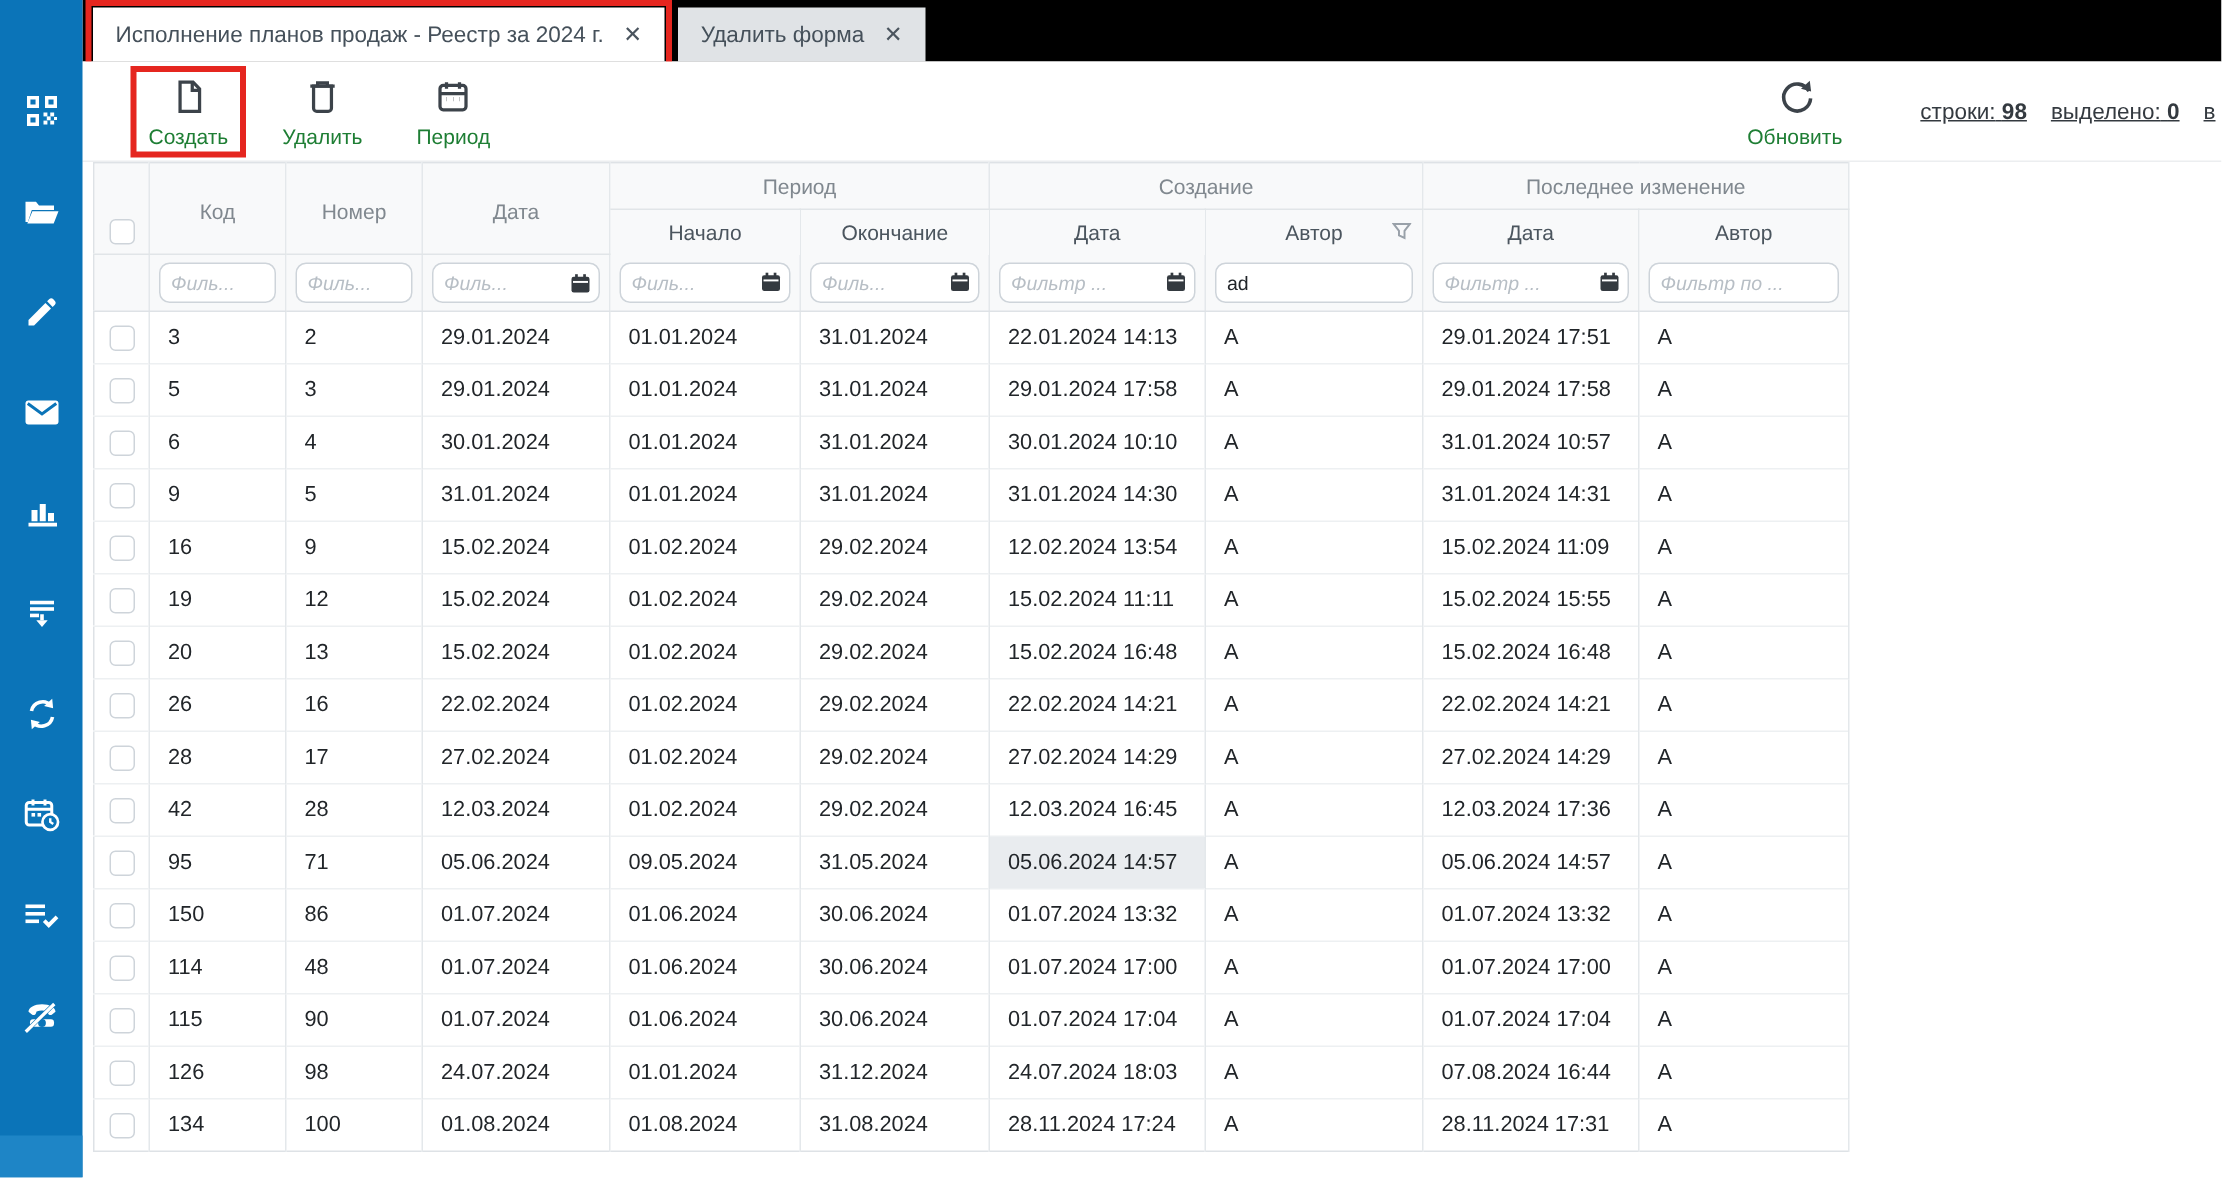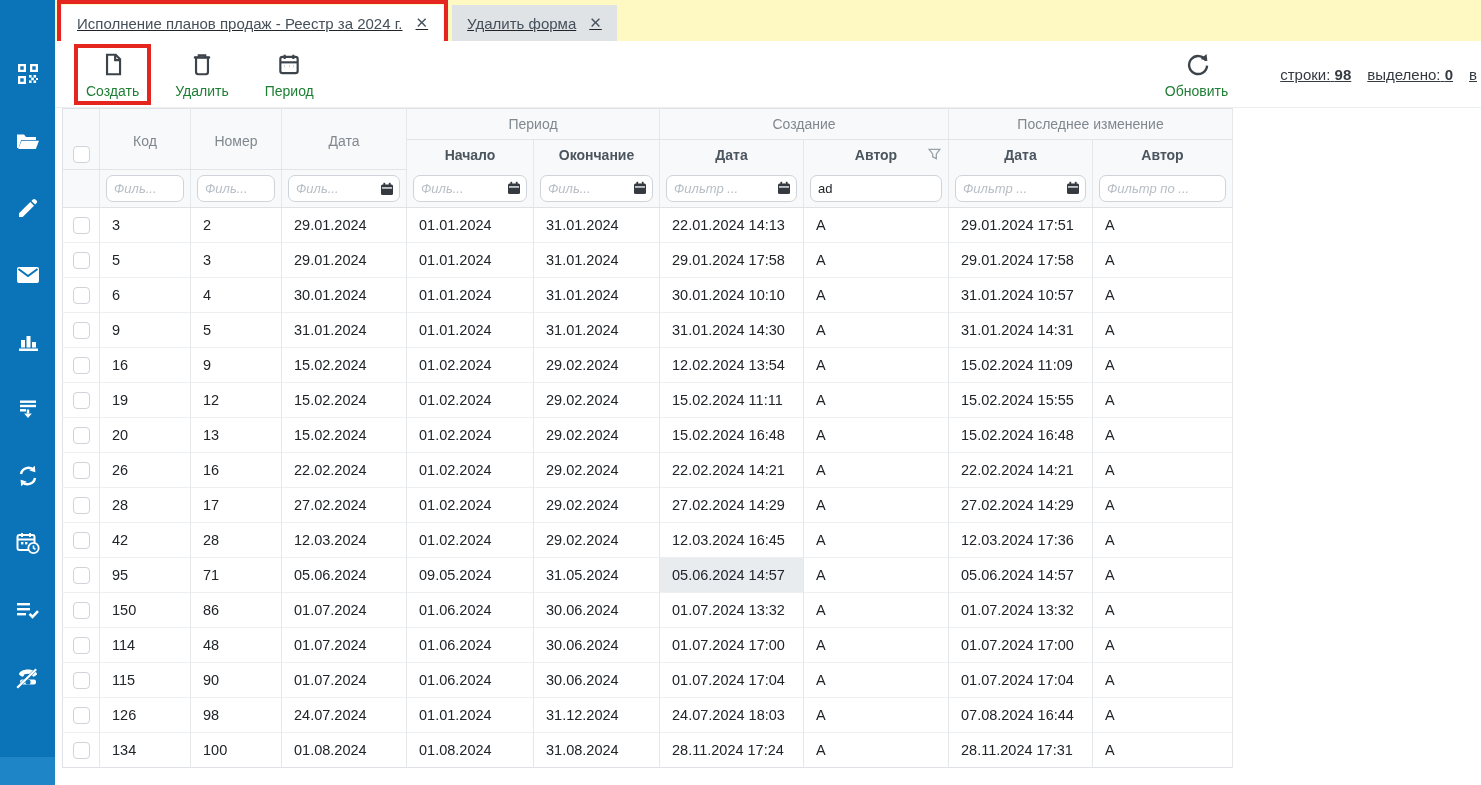--- a/index.html
+++ b/index.html
@@ -11,45 +11,45 @@
   .sidebar { position:relative; width:55px; background:#0b74b8; flex:0 0 55px; }
   .side-icons { display:flex; flex-direction:column; align-items:center; padding-top:62px; }
   .side-btn { width:30px; height:24px; margin-bottom:43px; display:flex; align-items:center; justify-content:center; cursor:pointer; }
   .side-btn svg { display:block; }
   .sidebar-footer { position:absolute; left:0; bottom:0; width:55px; height:28px; background:#1e85c6; }
 
   
   .main { flex:1; display:flex; flex-direction:column; min-width:0; }
 
   
-  .tabbar { height:41px; background:#fef9c3; display:flex; align-items:flex-end; flex:0 0 41px;text-decoration:underline; }
+  .tabbar { height:41px; background:#000000; display:flex; align-items:flex-end; flex:0 0 41px; }
   .tab { height:36px; display:flex; align-items:center; gap:13px; padding:0 15px; font-size:15px; color:#45505a; white-space:nowrap; cursor:pointer; }
   .tab.active { background:#fff; margin-left:7px; outline:4px solid #e5261f; outline-offset:1px; }
   .tab.inactive { background:#e0e3e6; margin-left:9px; }
   .tab-close { font-size:15px; font-weight:bold; color:#4a545e; cursor:pointer; }
 
   
   .toolbar { height:67px; background:#fff; display:flex; align-items:center; border-bottom:1px solid #eceef0; flex:0 0 67px; }
-  .tb-left { display:flex; align-items:flex-start; margin-left:23px; gap:20px; }
+  .tb-left { display:flex; align-items:flex-start; margin-left:36px; gap:20px; }
   .tb-btn { display:flex; flex-direction:column; align-items:center; gap:2px; padding:3px 8px 2px; cursor:pointer; background:none; border:none; font-family:inherit; }
   .tb-btn .lbl { font-size:14px; color:#1e7e34; white-space:nowrap; }
   .tb-btn.annotated { outline:4px solid #e5261f; outline-offset:0px; }
   .tb-right { margin-left:auto; display:flex; align-items:center; padding-right:4px; }
   .stats { display:flex; align-items:center; font-size:15px; color:#343a40; margin-left:44px; white-space:nowrap;text-decoration:underline; }
   .stats .pair { margin-right:16px; }
   .stats b { font-weight:bold; }
 
   
   .table-zone { flex:1; background:#fff; }
   table.grid { border-collapse:collapse; table-layout:fixed; margin-left:7px; width:1170px; background:#fff; }
   table.grid th, table.grid td { border-right:1px solid #e4e8eb; font-weight:normal; overflow:hidden; white-space:nowrap; }
   table.grid thead th, table.grid thead td { background:#f8f9fa; }
   table.grid { border:1px solid #dee2e6; }
   tr.group-row th { height:31px; font-size:14px; color:#80888f; text-align:center; border-bottom:1px solid #e1e5e8; }
-  tr.name-row th { height:30px; font-size:14px; font-weight:bold; color:#4b555e; text-align:center; position:relative; }
+  tr.name-row th { height:30px; font-size:14px; font-weight:normal; color:#4b555e; text-align:center; position:relative; }
   th.th-merge { vertical-align:bottom; text-align:center; padding-bottom:20px; font-size:14px; font-weight:bold; color:#4b555e; }
   th.th-chk { vertical-align:bottom; padding-bottom:6px; text-align:center; }
   tr.filter-row td { height:38px; padding:0 6px; border-bottom:1px solid #dee2e6; }
   .fwrap { position:relative; display:flex; align-items:center; }
   .fwrap input { width:100%; height:27px; border:1px solid #ced4da; border-radius:7px; background:#fff; padding:0 7px; font-size:13px; font-family:inherit; color:#212529; outline:none; }
   .fwrap input::placeholder { font-style:italic; color:#b7bec5; }
   .fwrap.with-cal input { padding-right:22px; }
   .fwrap .cal { position:absolute; right:6px; top:50%; margin-top:-7px; pointer-events:auto; cursor:pointer; }
   .funnel { position:absolute; right:7px; top:50%; margin-top:-7px; cursor:pointer; }
 

